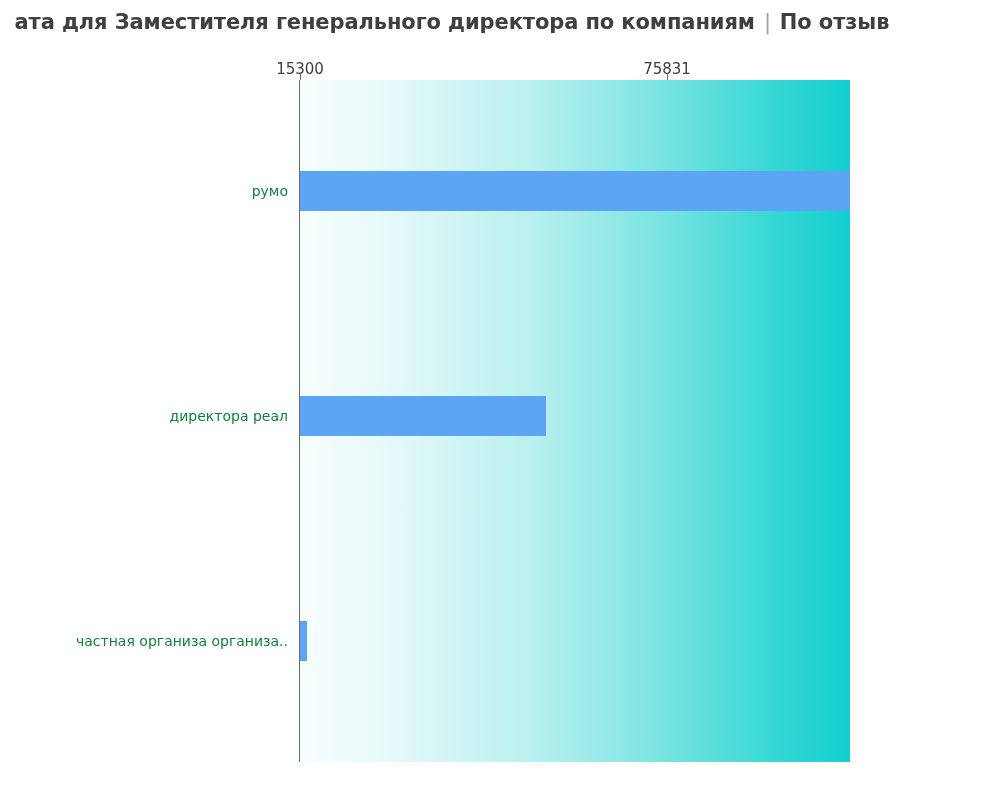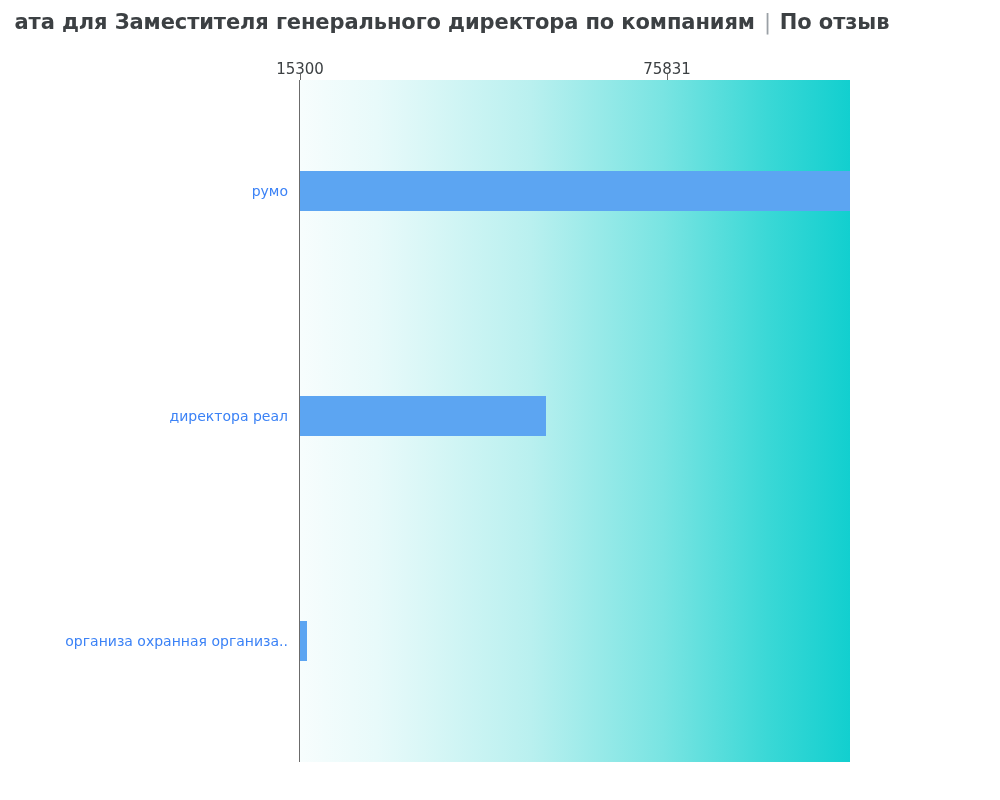--- a/index.html
+++ b/index.html
@@ -79,21 +79,21 @@
     color: #3c4043;
     transform: translateX(-50%);
     white-space: nowrap;
   }
 
   
   .y-label {
     position: absolute;
     right: 712px;            
     font-size: 14px;
-    color: #3b82f6;
+    color: #15803d;
     white-space: nowrap;
     text-align: right;
     transform: translateY(-50%);
   }
 
   
   .bar {
     position: absolute;
     background: #5ca5f2;
     height: 40px;
@@ -116,15 +116,15 @@
     <div class="x-tick-label" style="left: 300px;">15300</div>
     <div class="x-tick" style="left: 667px;"></div>
     <div class="x-tick-label" style="left: 667px;">75831</div>
   </div>
 
 <div id="bars-container">
     <div class="y-label" style="top: 191px;">румо</div>
     <div class="bar" style="left: 300px; top: 171px; width: 550px; background: rgb(92, 165, 242);"></div>
     <div class="y-label" style="top: 416px;">директора реал</div>
     <div class="bar" style="left: 300px; top: 396px; width: 246px; background: rgb(92, 165, 242);"></div>
-    <div class="y-label" style="top: 641px;">организа охранная организа..</div>
+    <div class="y-label" style="top: 641px;">частная организа организа..</div>
     <div class="bar" style="left: 300px; top: 621px; width: 7px; background: rgb(92, 165, 242);"></div>
   </div>
 
 </body></html>

